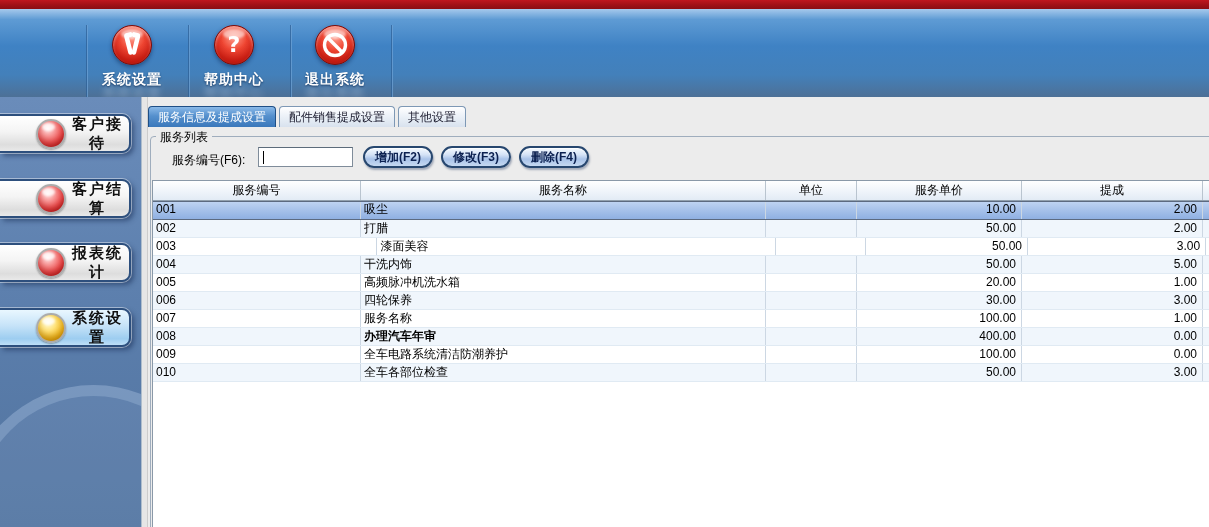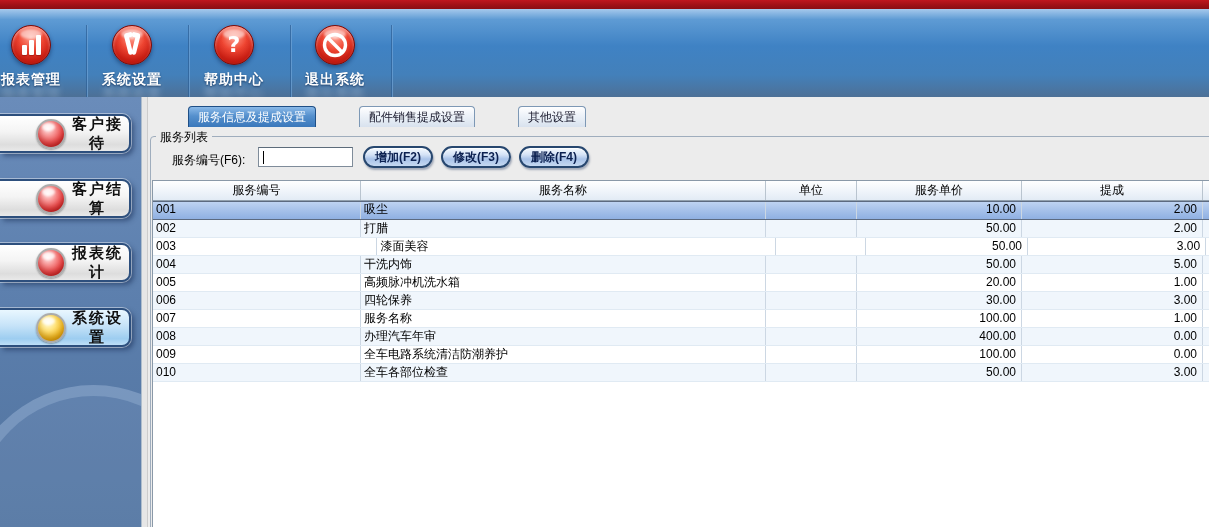--- a/index.html
+++ b/index.html
@@ -58,21 +58,21 @@
   
   .splitter{position:absolute;left:141px;top:97px;width:7px;height:430px;background:#e6e6e6;
     border-left:1px solid #aebdcc;border-right:1px solid #cccccc;box-sizing:border-box;}
 
   
   .content{position:absolute;left:148px;top:97px;width:1061px;height:430px;background:#ececec;}
 
   .tabs{position:absolute;left:0;top:9px;height:21px;display:flex;gap:3px;}
   .tab{height:21px;line-height:21px;padding:0 9px;font-size:12px;border:1px solid #7d98b5;
     border-bottom:none;border-radius:4px 4px 0 0;cursor:pointer;color:#1b1b2e;
-    background:linear-gradient(180deg,#ffffff 0%,#eef3f9 40%,#d8e2ee 100%);box-sizing:border-box;margin-left:40px;}
+    background:linear-gradient(180deg,#ffffff 0%,#eef3f9 40%,#d8e2ee 100%);box-sizing:border-box;}
   .tab.active{background:linear-gradient(180deg,#8ab9e8 0%,#5590cd 45%,#3a78bb 100%);
     color:#fff;border-color:#1f4f86;}
 
   .groupbox{position:absolute;left:2px;top:39px;width:1066px;height:400px;
     border:1px solid #9fadbd;border-radius:4px;box-sizing:border-box;}
   .legend{position:absolute;left:8px;top:32px;padding:0 4px;background:#ececec;
     font-size:12px;color:#000;z-index:2;}
   .field-label{position:absolute;left:24px;top:55px;font-size:12px;color:#000;}
   .code-input{position:absolute;left:110px;top:50px;width:95px;height:20px;background:#fff;
     border:1px solid #7f8c9a;border-top-color:#5c6b7a;box-sizing:border-box;}
@@ -102,30 +102,20 @@
   .gc.left{padding-left:3px;text-align:left;}
   .gc.right{padding-right:5px;text-align:right;}
 </style>
 </head>
 <body>
 
 <div id="app">
   <div class="red-strip"></div>
 
   <div class="toolbar">
-      <div class="tb-item" style="left: 1px;">
-        <div class="tb-circle">
-          <div class="bars">
-            <span class="bar b1"></span>
-            <span class="bar b2"></span>
-            <span class="bar b3"></span>
-          </div>
-        </div>
-        <div class="tb-label">报表管理</div>
-      </div>
       <div class="tb-item" style="left: 102px;">
         <div class="tb-circle">
           <svg class="tb-svg" width="38" height="38" viewBox="0 0 38 38">
             <g fill="#fff">
               <rect x="13.2" y="8" width="4.6" height="21" rx="2.2" transform="rotate(-14 15.5 18.5)"></rect>
               <rect x="11.4" y="6.6" width="8.2" height="5" rx="2" transform="rotate(-14 15.5 9)"></rect>
               <rect x="20.6" y="8" width="4.6" height="21" rx="2.2" transform="rotate(14 22.9 18.5)"></rect>
               <rect x="18.8" y="6.6" width="8.2" height="5" rx="2" transform="rotate(14 22.9 9)"></rect>
             </g>
           </svg>
@@ -256,21 +246,21 @@
         <div class="grow gr">
           <div class="gc left" style="width: 208px;">007</div>
           <div class="gc left" style="width: 405px;">服务名称</div>
           <div class="gc left" style="width: 91px;"></div>
           <div class="gc right" style="width: 165px;">100.00</div>
           <div class="gc right" style="width: 181px;">1.00</div>
           <div class="gc left" style="width: 202px;"></div>
         </div>
         <div class="grow gr alt">
           <div class="gc left" style="width: 208px;">008</div>
-          <div class="gc left" style="width: 405px;">办理汽车年审</div>
+          <div class="gc left" style="width: 405px; font-weight: bold;">办理汽车年审</div>
           <div class="gc left" style="width: 91px;"></div>
           <div class="gc right" style="width: 165px;">400.00</div>
           <div class="gc right" style="width: 181px;">0.00</div>
           <div class="gc left" style="width: 202px;"></div>
         </div>
         <div class="grow gr">
           <div class="gc left" style="width: 208px;">009</div>
           <div class="gc left" style="width: 405px;">全车电路系统清洁防潮养护</div>
           <div class="gc left" style="width: 91px;"></div>
           <div class="gc right" style="width: 165px;">100.00</div>

